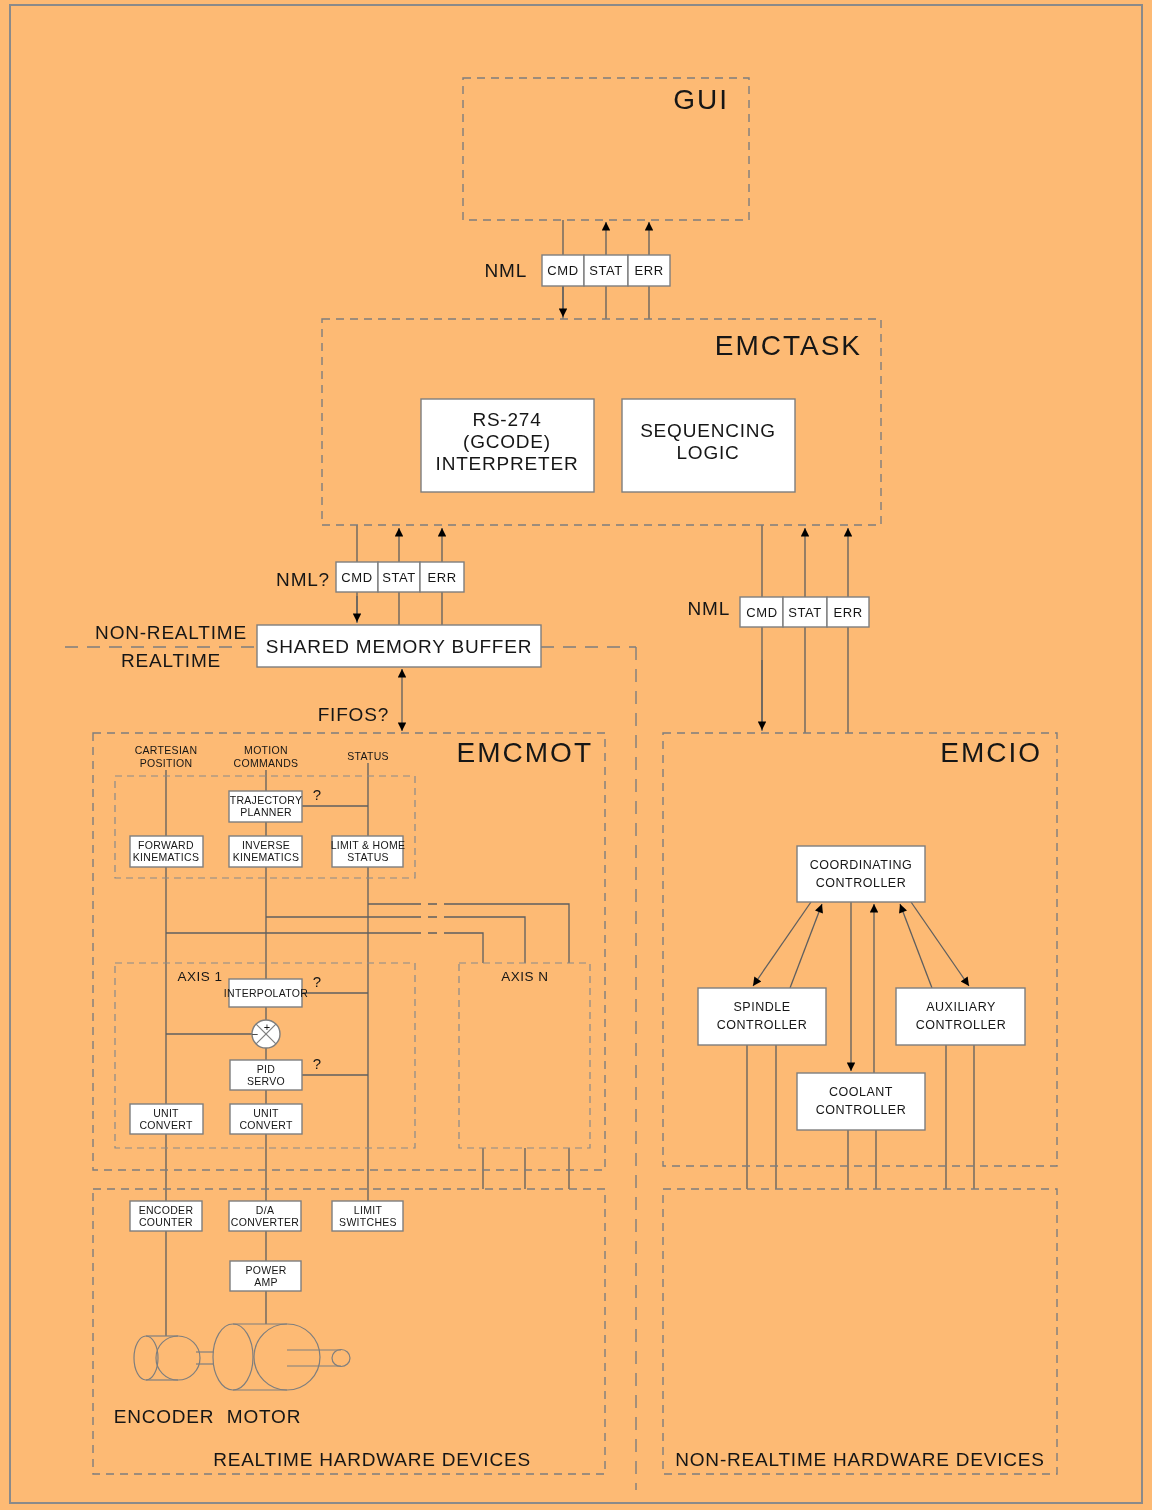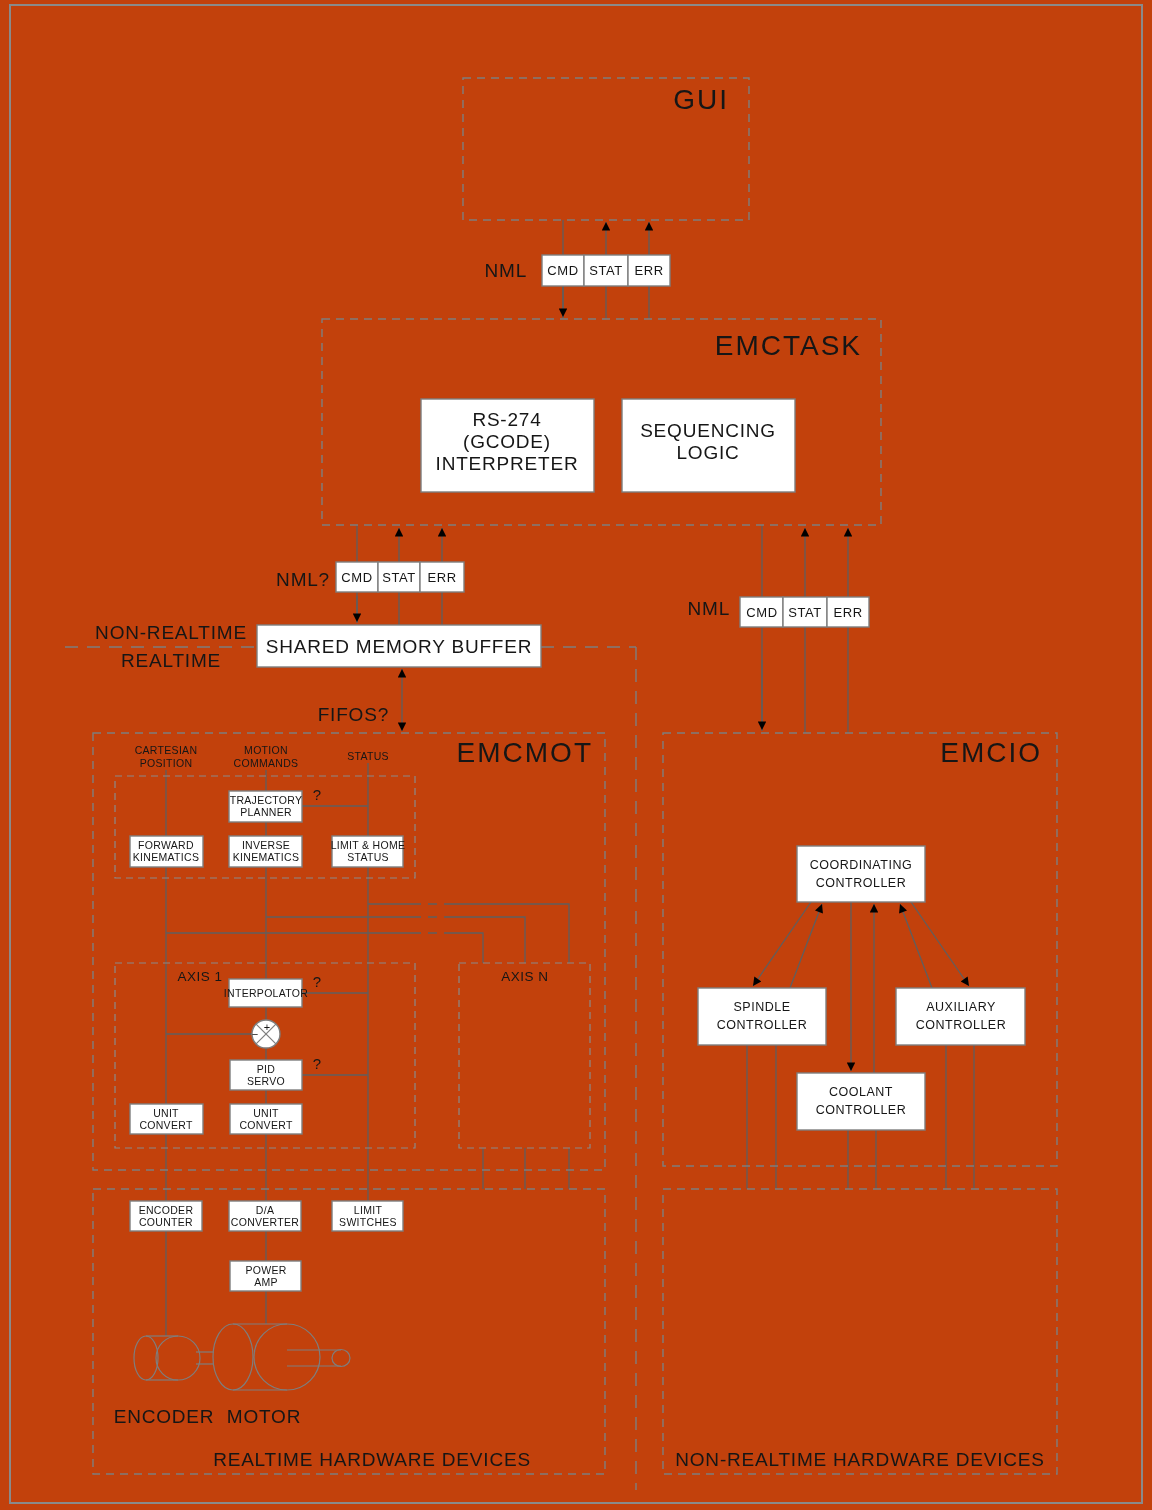--- a/index.html
+++ b/index.html
@@ -1,16 +1,16 @@
 <!DOCTYPE html>
 <html><head>
 <meta charset="utf-8">
 <style>
   html,body{margin:0;padding:0;background:#ffffff;}
-  .stage{position:relative;width:1152px;height:1510px;background:#c2410c;}
+  .stage{position:relative;width:1152px;height:1510px;background:#fdba74;}
   svg{display:block;}
   text{font-family:"Liberation Sans", sans-serif; fill:#161616;}
   .t-big{font-size:28px; letter-spacing:2px;}
   .t-lab{font-size:19px; letter-spacing:0.8px;}
   .t-box{font-size:13px; letter-spacing:0.6px;}
   .t-sm{font-size:10.5px; letter-spacing:0.3px;}
   .t-ax{font-size:13.5px; letter-spacing:0.5px;}
   .t-io{font-size:12.5px; letter-spacing:0.5px;}
   .t-q{font-size:15px;}
   .t-sum{font-size:11px;}

